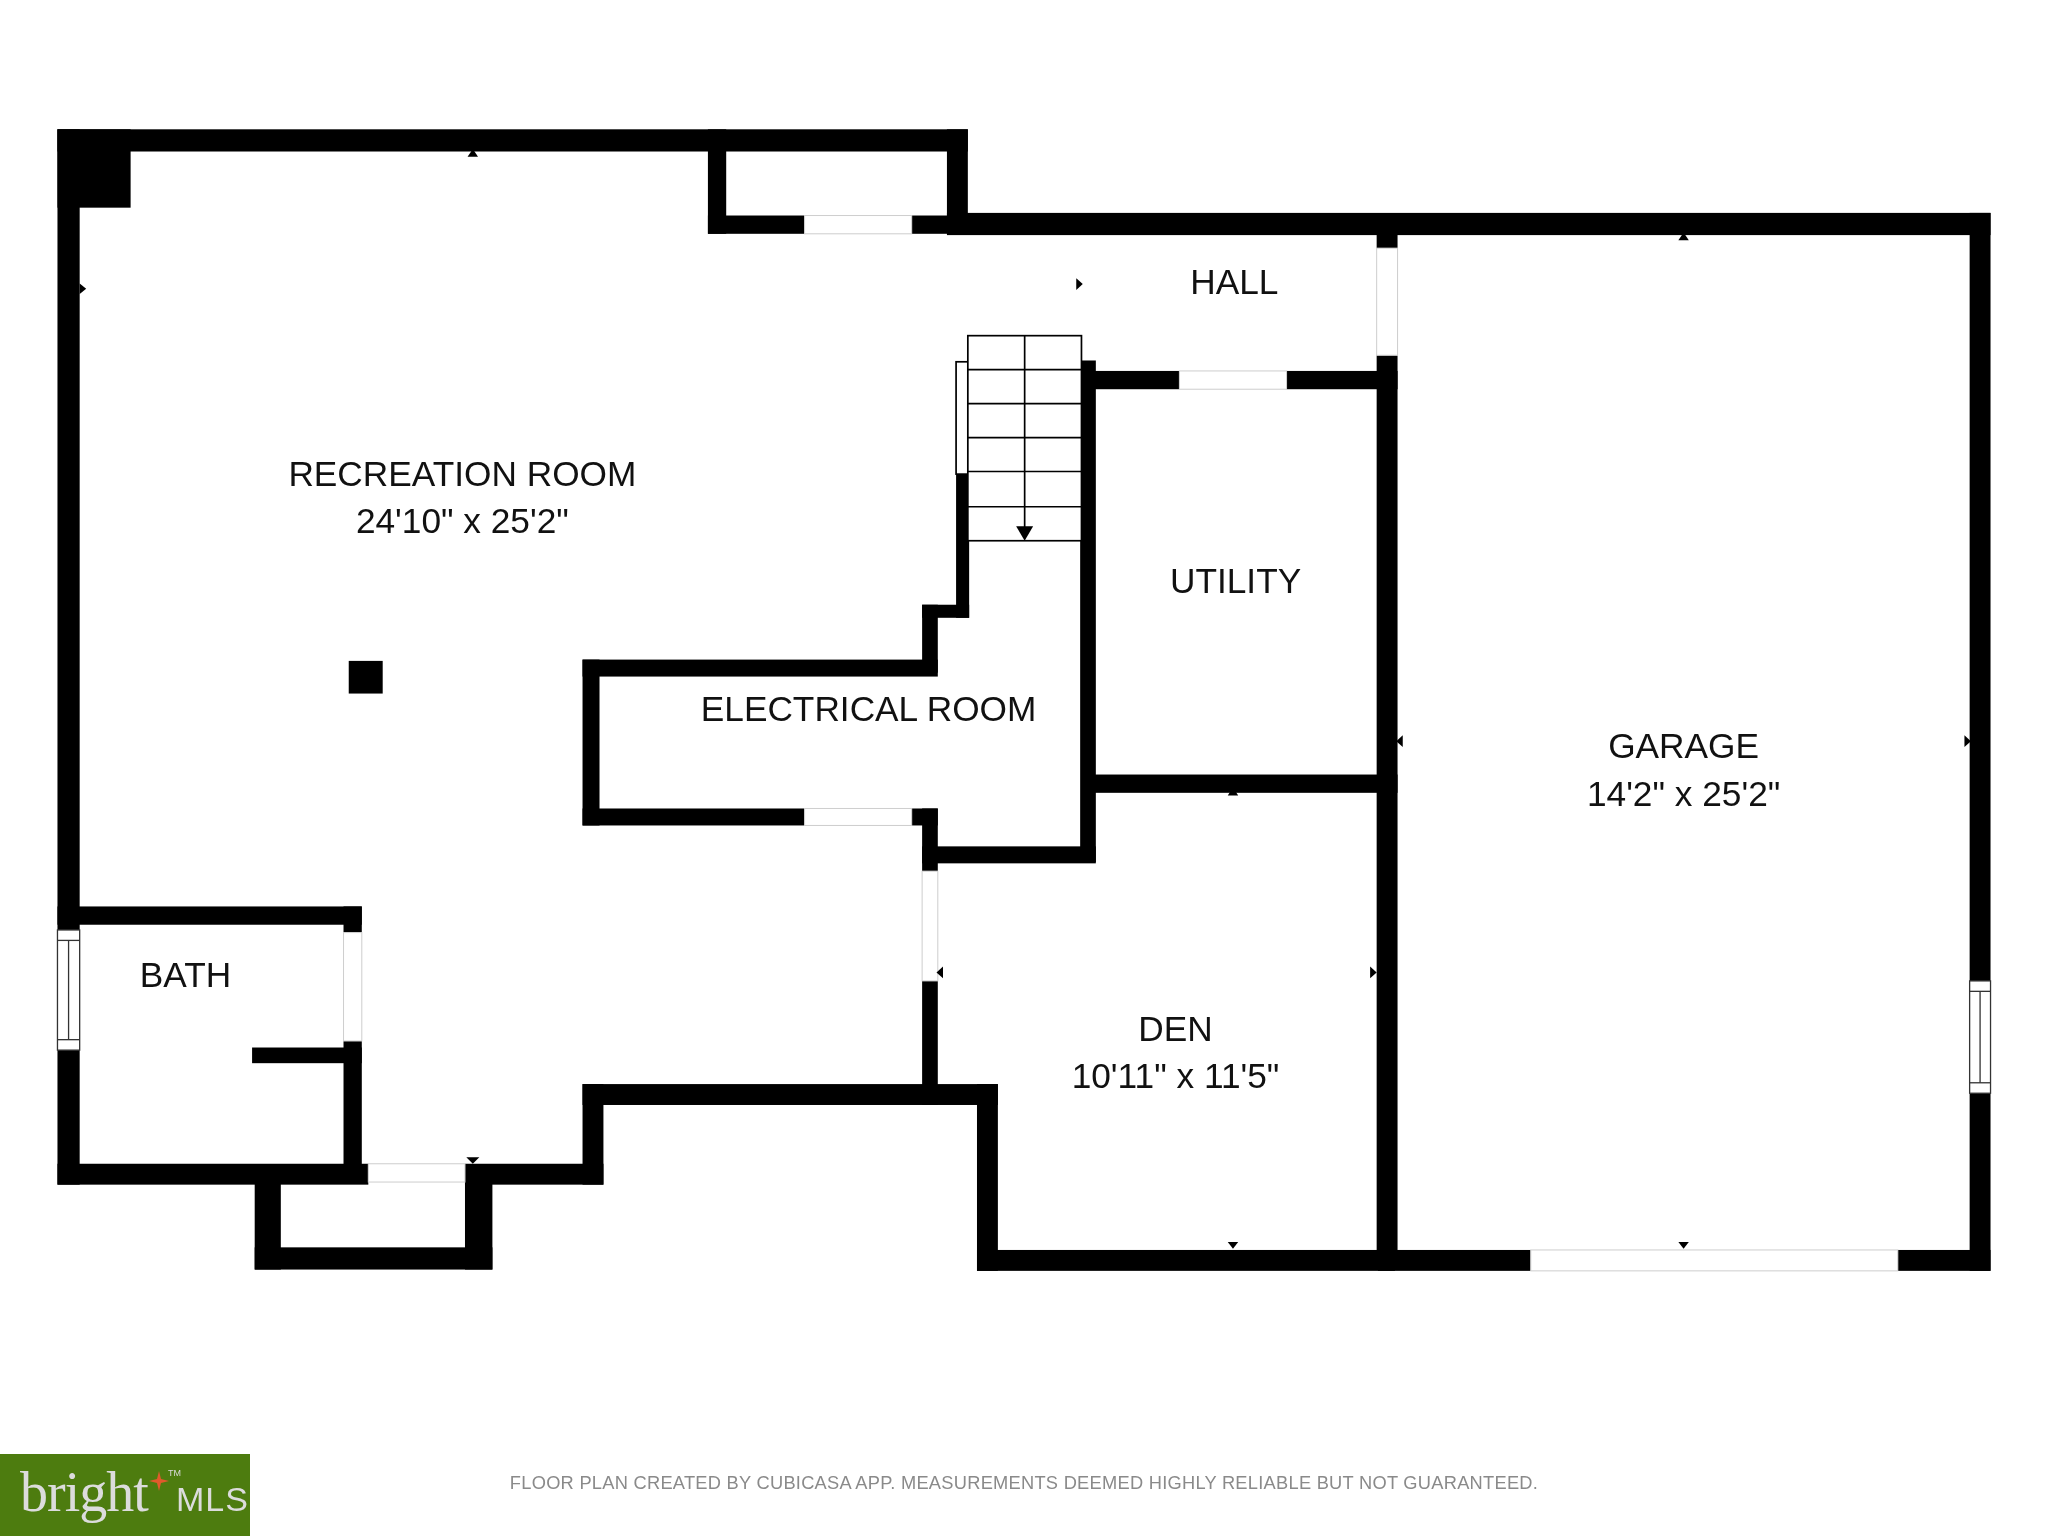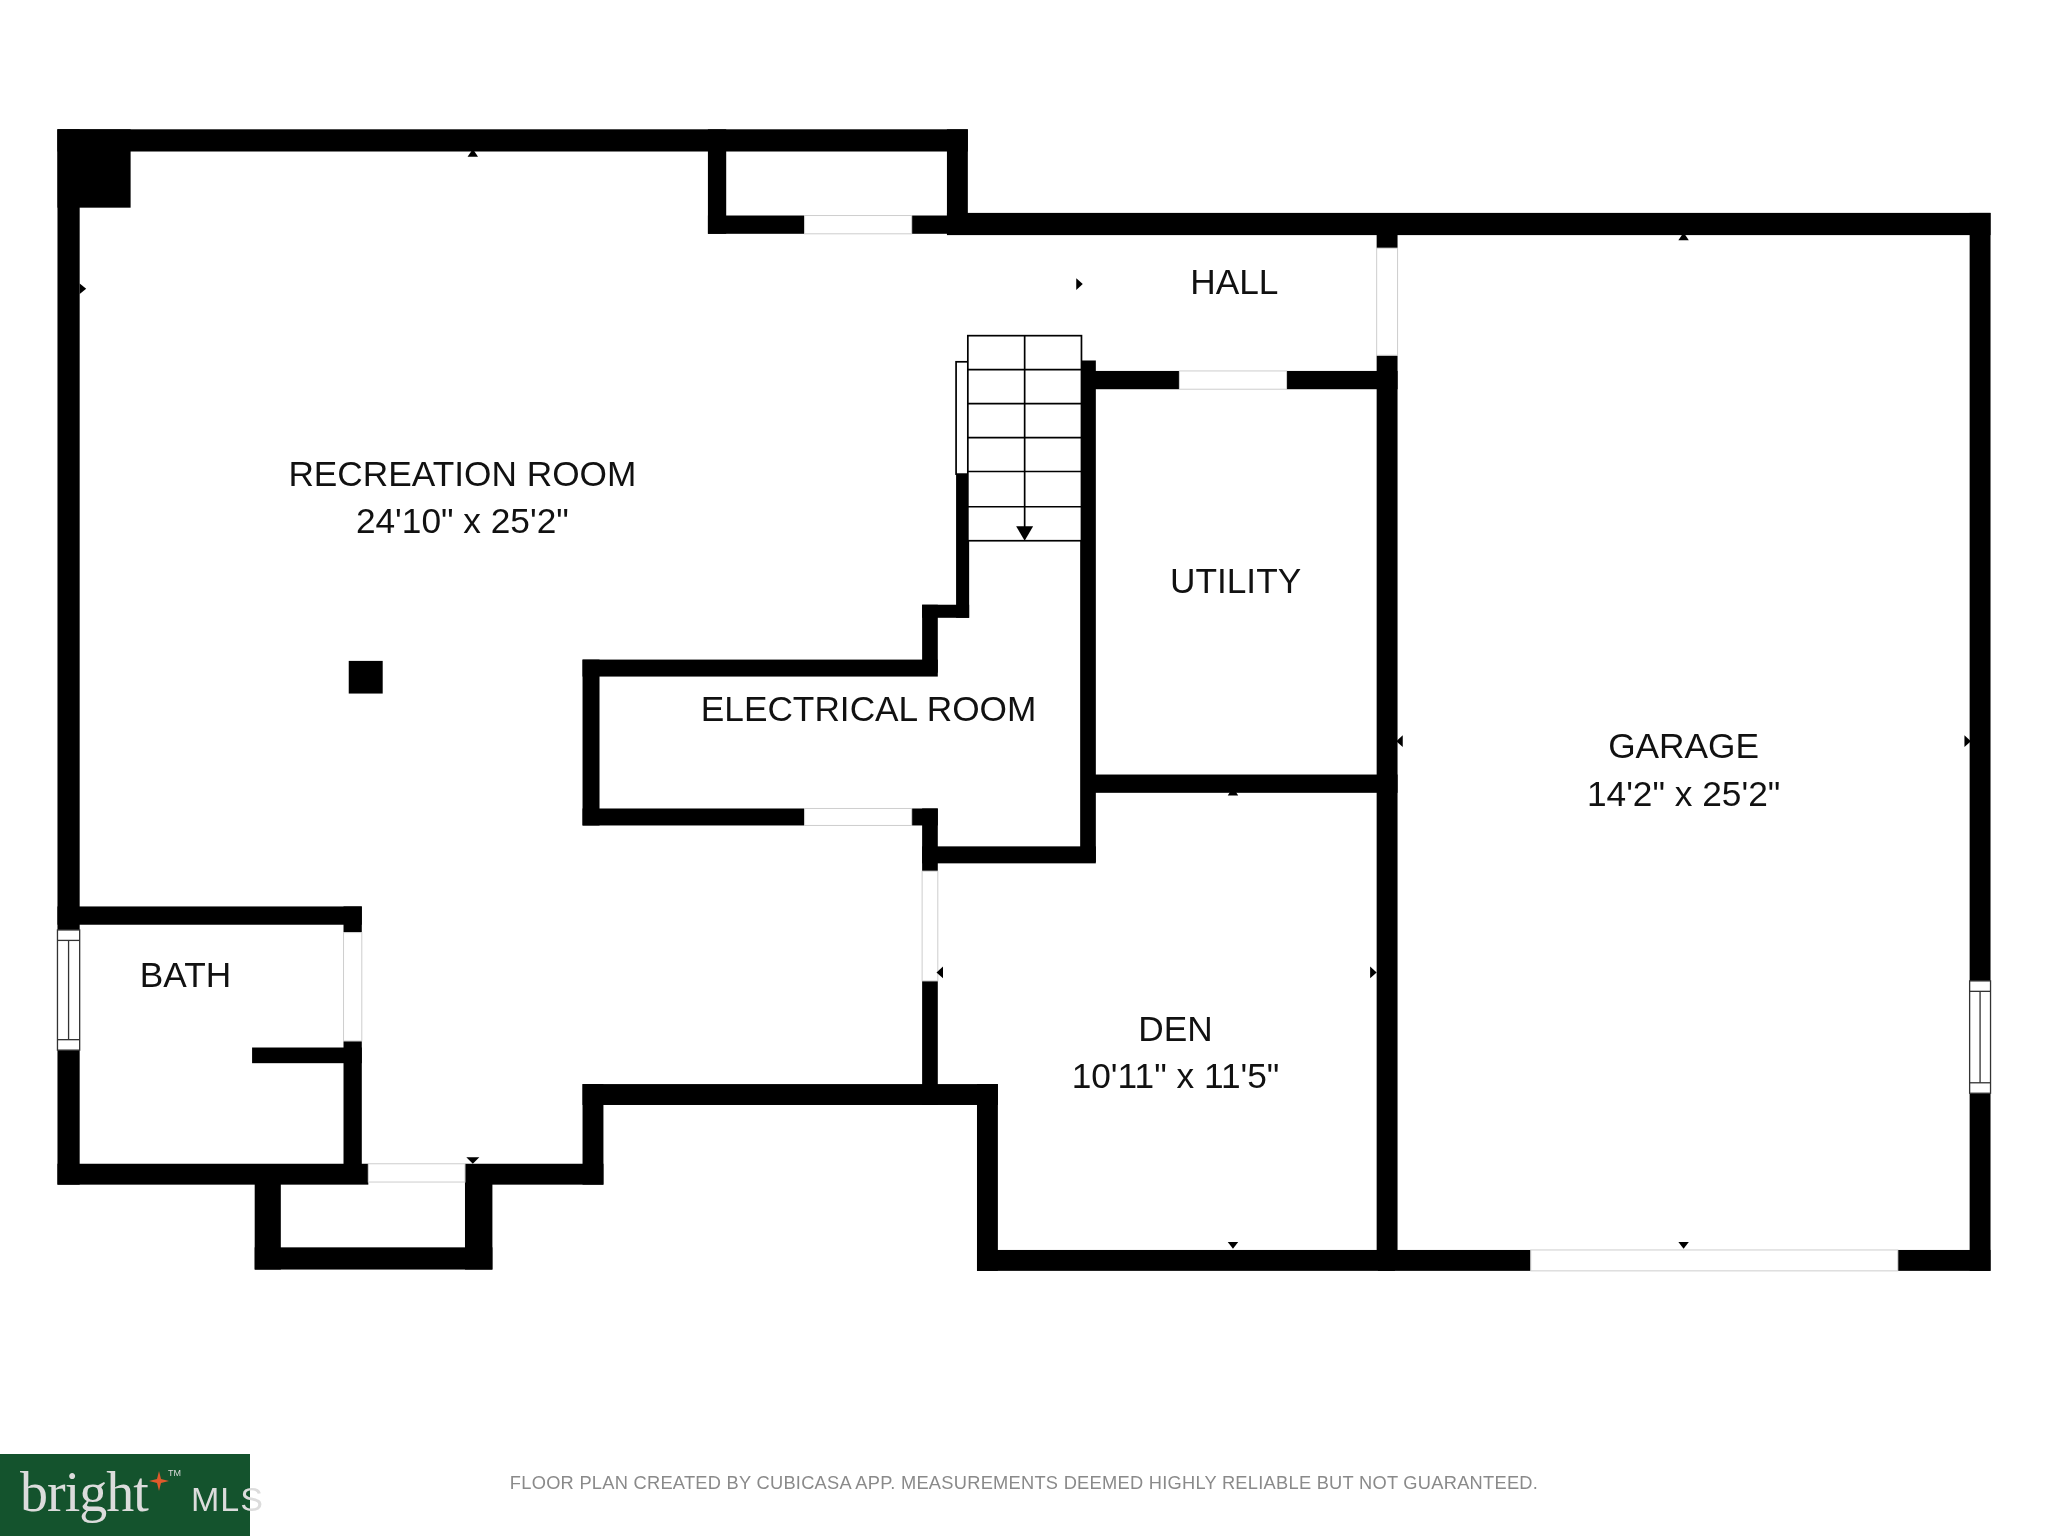--- a/index.html
+++ b/index.html
@@ -6,25 +6,25 @@
     body { width: 2048px; height: 1536px; overflow: hidden; position: relative; }
     #plan { position: absolute; left: 0; top: 0; width: 2048px; height: 1536px; }
     .wall { fill: #000000; }
     .opening { fill: #ffffff; stroke: #cfcfcf; stroke-width: 0.8; }
     .stair-line { stroke: #000; stroke-width: 1.3; fill: #fff; }
     .label { font-family: "Liberation Sans", sans-serif; font-size: 27px; fill: #111; text-anchor: middle; }
     .marker { fill: #000; }
     .win-frame { fill: #fff; stroke: #333; stroke-width: 1; }
     .win-line { stroke: #333; stroke-width: 1; }
     .footer-note { font-family: "Liberation Sans", sans-serif; font-size: 14px; fill: #8a8a8a; text-anchor: middle; letter-spacing: 0.2px; }
-    #logo { position: absolute; left: 0; top: 1454px; width: 250px; height: 82px; background: #14532d; }
+    #logo { position: absolute; left: 0; top: 1454px; width: 250px; height: 82px; background: #4d7c0f; }
     #logo .bright { position: absolute; left: 20px; top: 6px; font-family: "Liberation Serif", serif; font-size: 56px; color: #dcdcdc; letter-spacing: -1px; }
     #logo .tm { position: absolute; left: 168px; top: 14px; font-family: Liberation Sans, sans-serif; font-size: 9px; color: #dcdcdc; }
     #logo .star { position: absolute; left: 148px; top: 16px; width: 22px; height: 22px; }
-    #logo .mls { position: absolute; left: 191px; top: 26px; font-family: "Liberation Sans", sans-serif; font-size: 34px; color: #dcdcdc; letter-spacing: 1px; }
+    #logo .mls { position: absolute; left: 176px; top: 26px; font-family: "Liberation Sans", sans-serif; font-size: 34px; color: #dcdcdc; letter-spacing: 1px; }
   </style>
 </head>
 <body>
 
 <svg id="plan" viewBox="0 0 1568 1176" xmlns="http://www.w3.org/2000/svg">
 
   <g>
 
     <rect class="wall" x="44" y="99" width="697" height="17"></rect>
 

